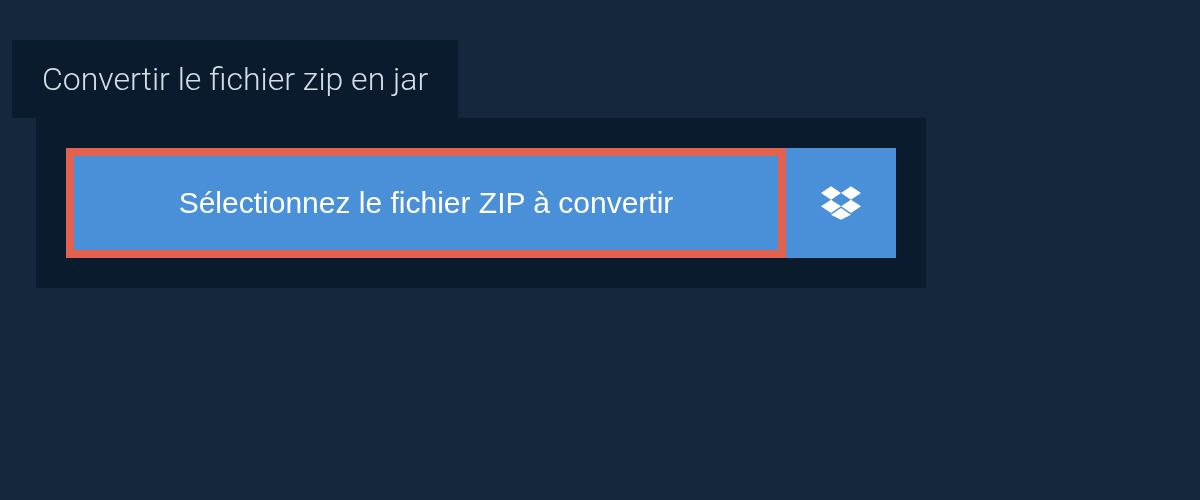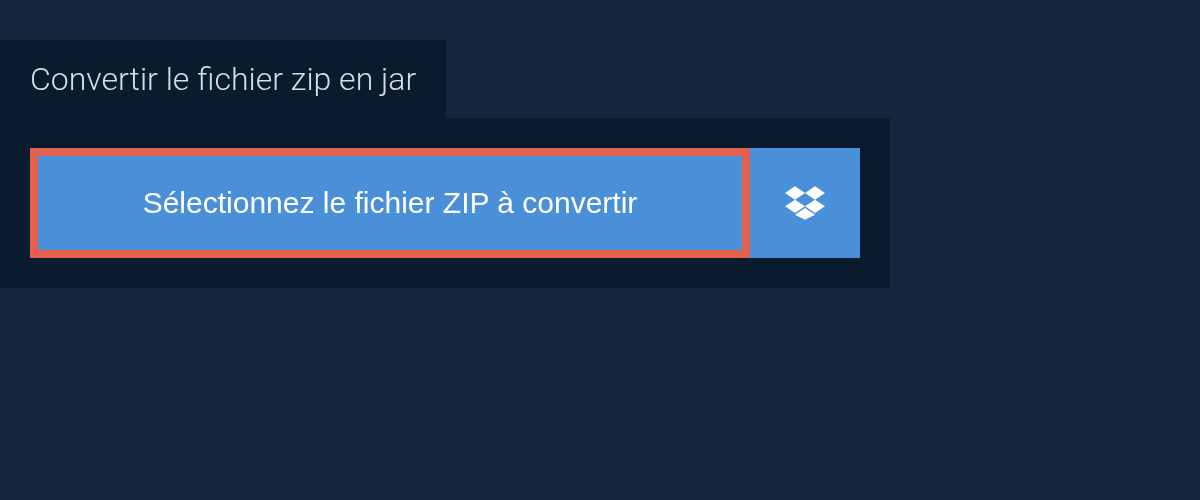--- a/index.html
+++ b/index.html
@@ -11,35 +11,36 @@
       width: 1200px;
       height: 500px;
       background-color: #14273d;
       font-family: -apple-system, BlinkMacSystemFont, "Segoe UI", Roboto, "Helvetica Neue", Arial, sans-serif;
       overflow: hidden;
     }
     .tab-header {
       display: inline-block;
       background-color: #0b1b2e;
       padding: 20px 30px;
-      margin-left: 0;
+      margin-left: 12px;
       margin-top: 40px;
     }
     .tab-title {
       color: #d5dde5;
       font-size: 32px;
       font-weight: 300;
     }
     .content-panel {
       background-color: #0b1b2e;
       padding: 30px;
       width: 890px;
       display: flex;
       gap: 0;
       align-items: stretch;
+      margin-left: 36px;
     }
     .select-file-button {
       flex: 1;
       background-color: #4a90d9;
       border: 8px solid #e2614f;
       color: #ffffff;
       font-size: 30px;
       font-weight: 300;
       padding: 30px 20px;
       cursor: pointer;

